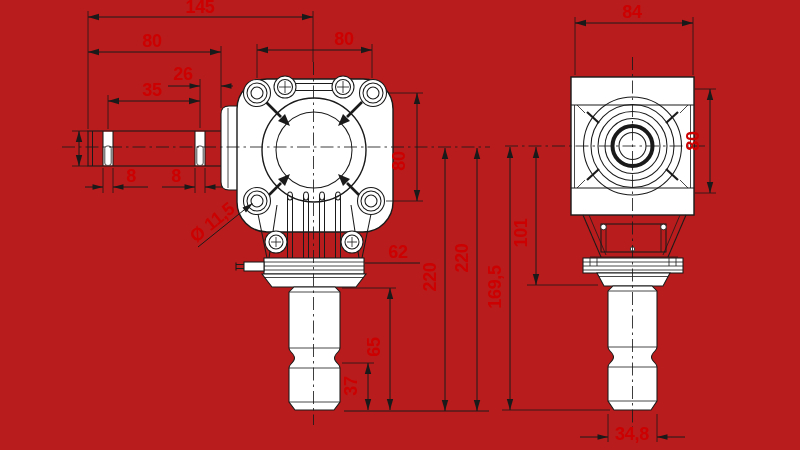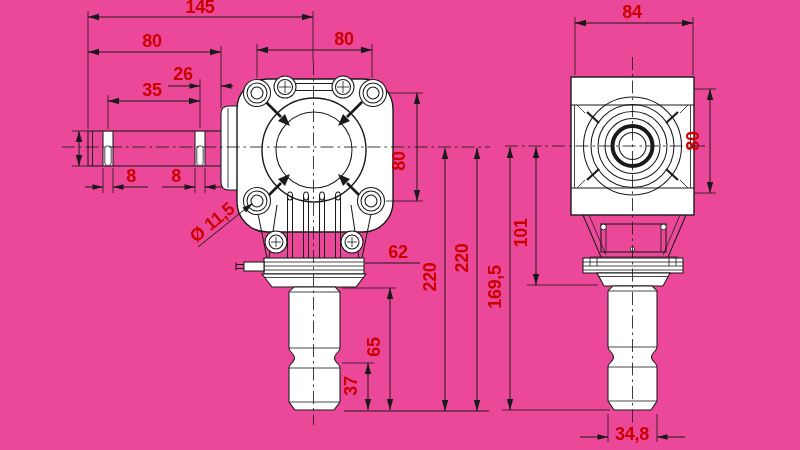--- a/index.html
+++ b/index.html
@@ -1,16 +1,16 @@
 <!DOCTYPE html>
 <html><head>
 <meta charset="utf-8">
 <style>
   html,body{margin:0;padding:0;background:#ffffff;}
-  .stage{width:800px;height:450px;background:#ec4899;position:relative;overflow:hidden;}
+  .stage{width:800px;height:450px;background:#b91c1c;position:relative;overflow:hidden;}
   svg{display:block;}
   
   .o  {stroke:#1a1a1a;stroke-width:1.4;fill:none;}
   .l  {stroke:#1a1a1a;stroke-width:1.05;fill:none;}
   .t  {stroke:#1a1a1a;stroke-width:0.8;fill:none;}
   .wf {fill:#ffffff;}
   .blk{fill:#1a1a1a;}
   .cl {stroke:#1a1a1a;stroke-width:0.85;fill:none;stroke-dasharray:13 4 2.5 4;}
   .dl {stroke:#1a1a1a;stroke-width:1;fill:none;}
   .bore{stroke:#1a1a1a;stroke-width:4;fill:none;}

